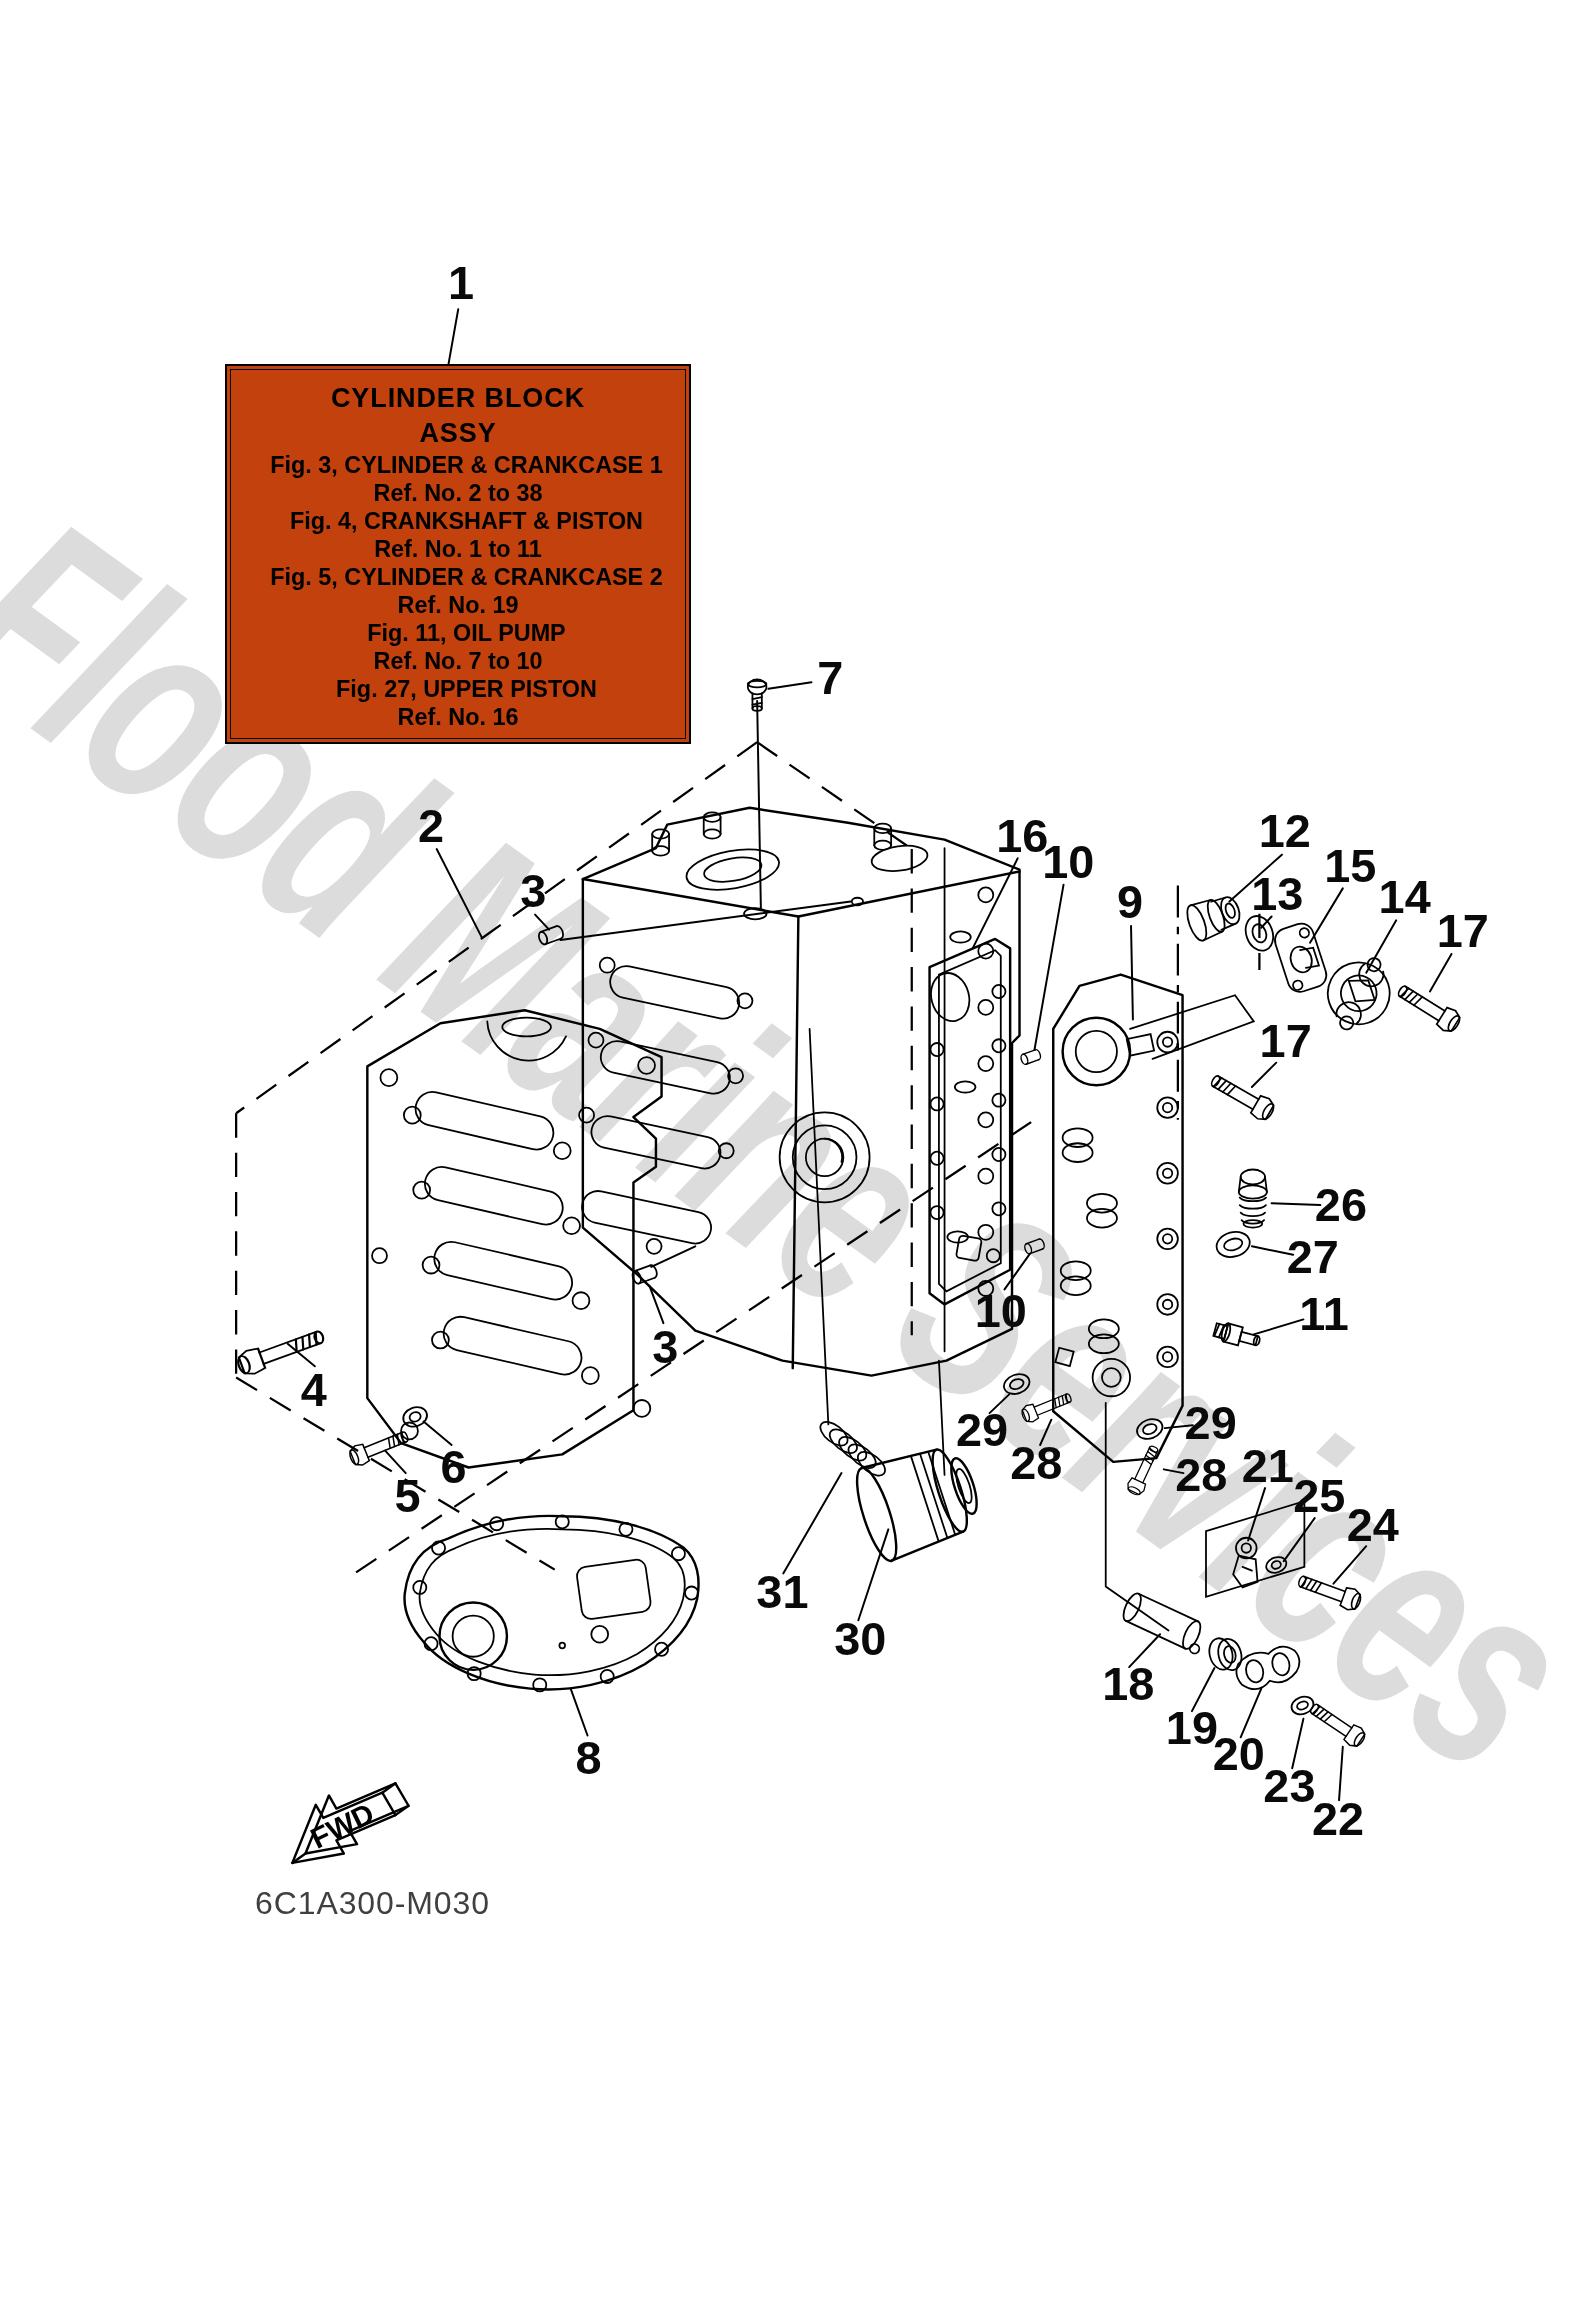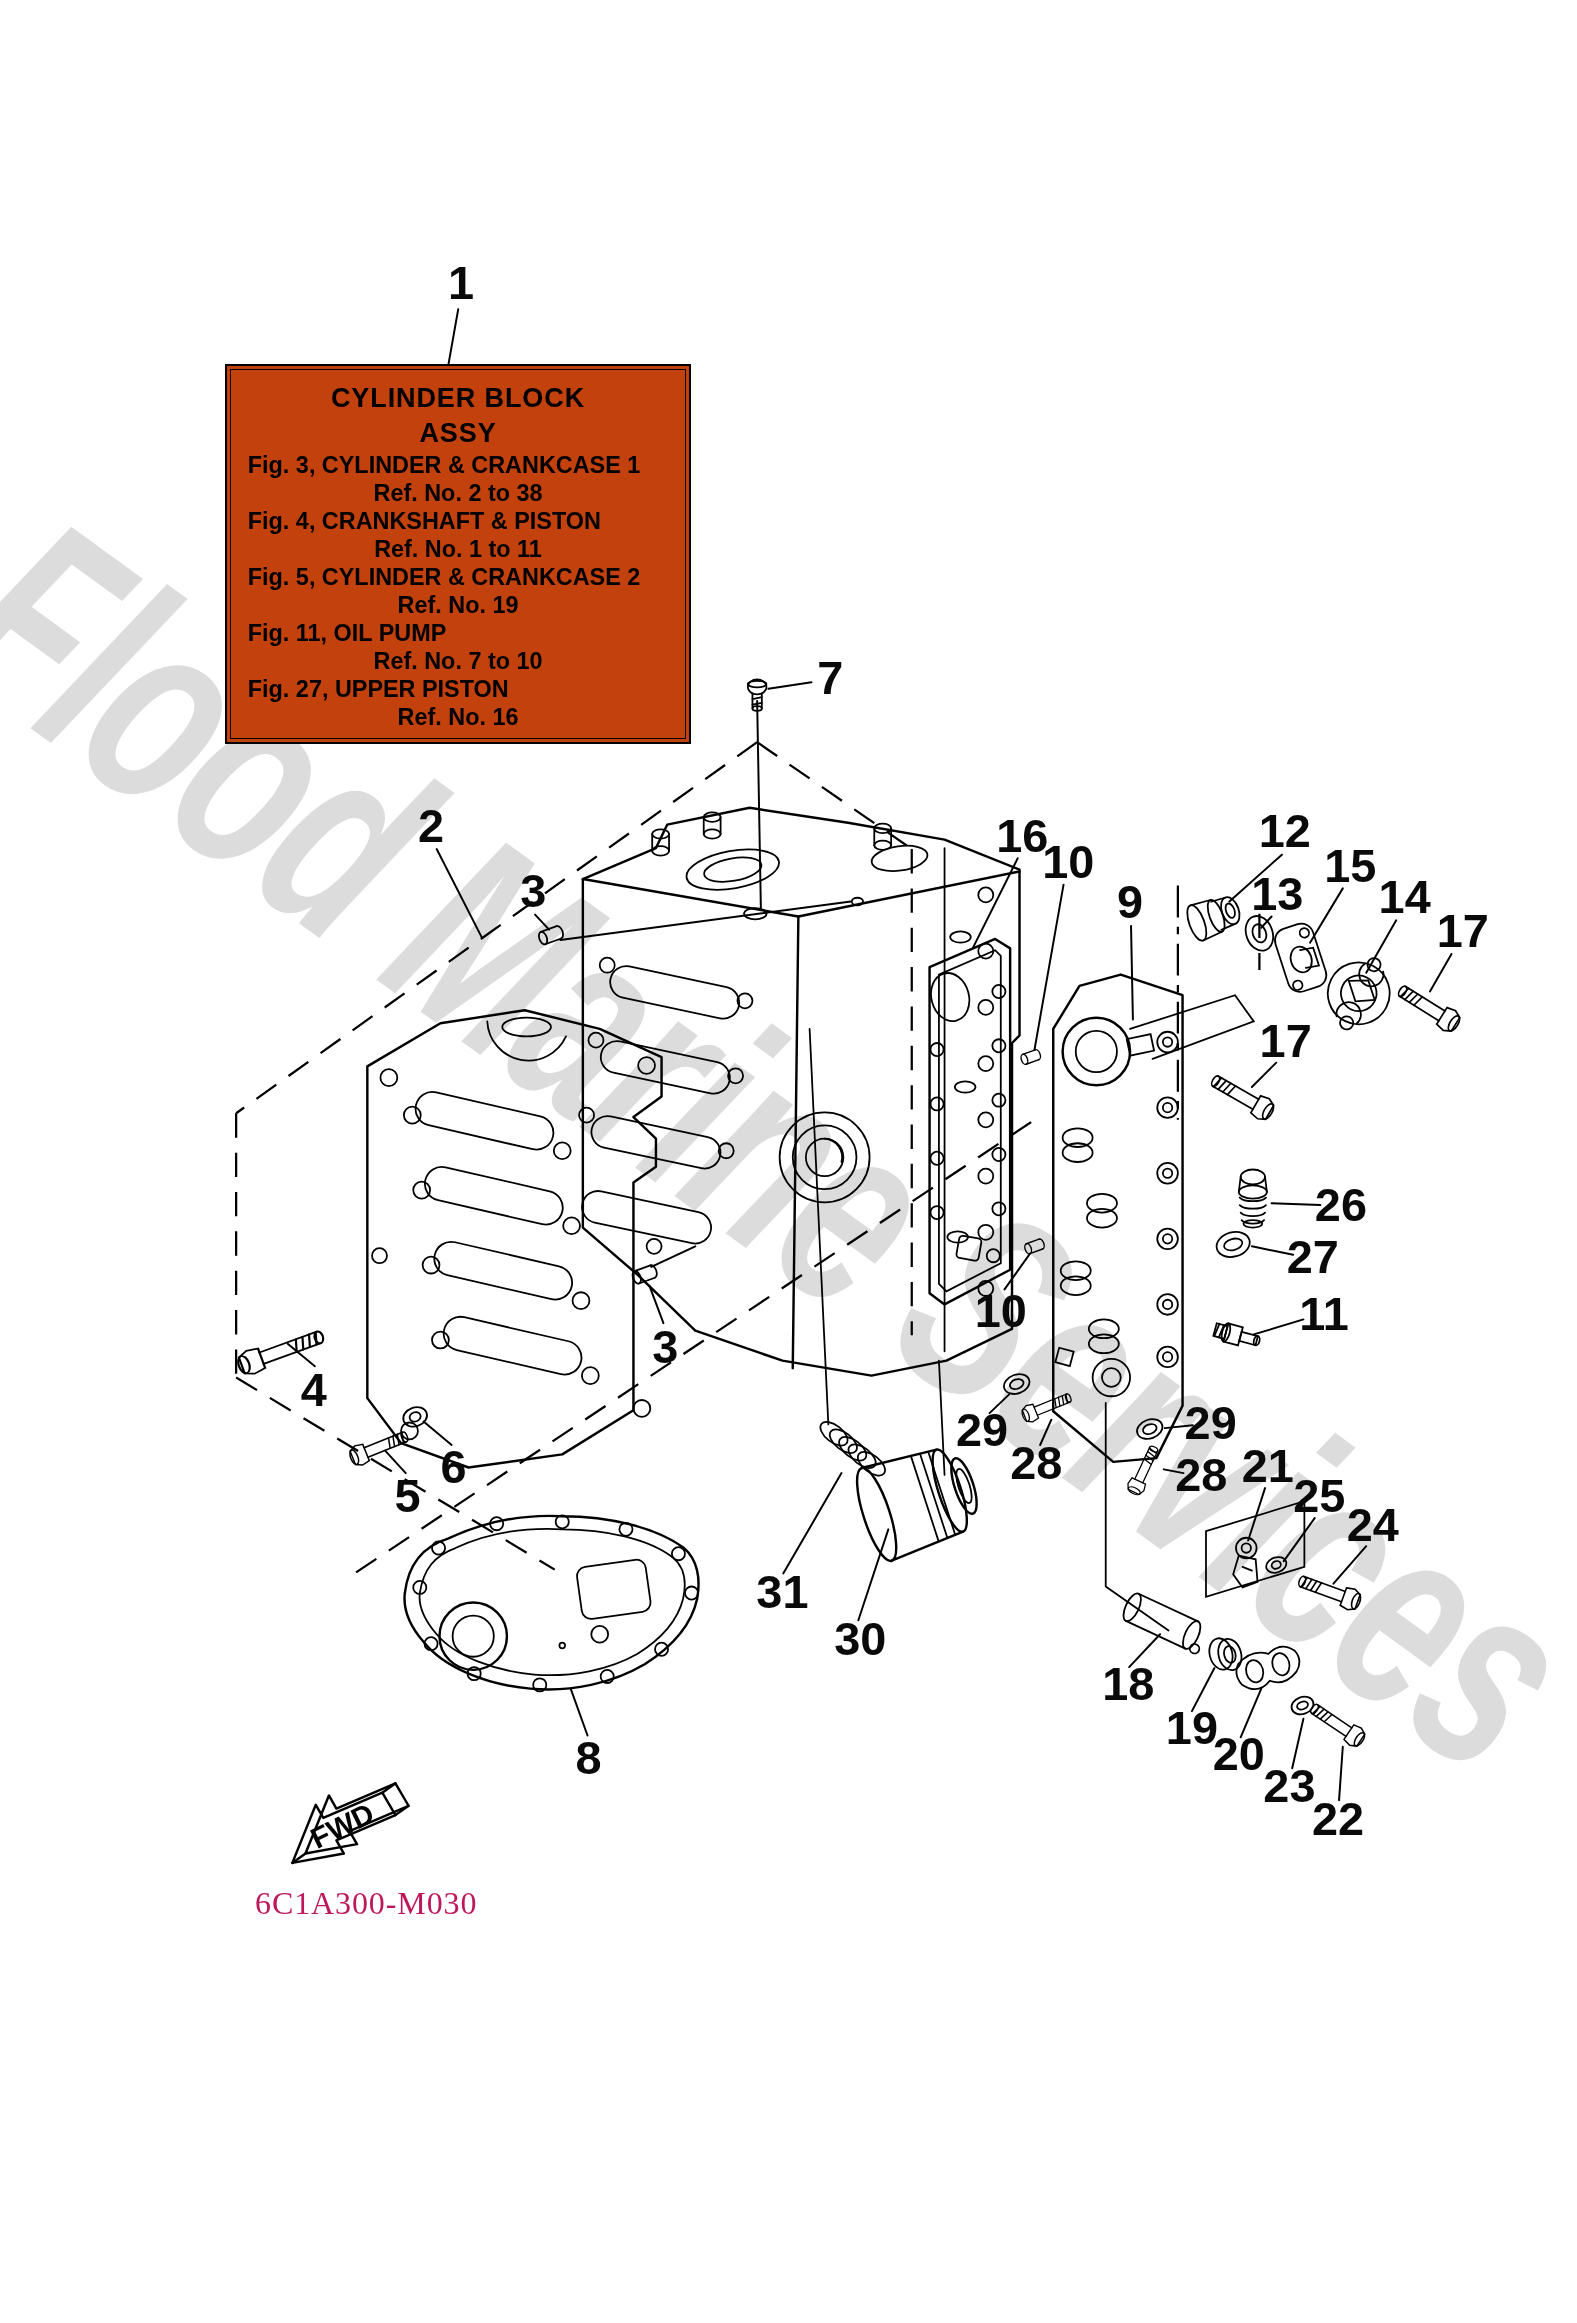--- a/index.html
+++ b/index.html
@@ -10,24 +10,24 @@
   svg .thin{fill:none;stroke:#000;stroke-width:1.9;stroke-linecap:round;}
   svg .lead{fill:none;stroke:#000;stroke-width:2.1;stroke-linecap:round;}
   svg .dash{fill:none;stroke:#000;stroke-width:2.4;stroke-dasharray:26 16;}
   svg .dashdot{fill:none;stroke:#000;stroke-width:2.4;stroke-dasharray:34 10 8 10;}
   svg .callout{font-family:"Liberation Sans", sans-serif;font-weight:bold;font-size:50px;fill:#0a0a0a;}
   .info-box{position:absolute;left:225px;top:364px;width:466px;height:380px;
             border:2.8px solid #000;background:#c2410c;box-sizing:border-box;padding:2.8px;}
   .info-box-inner{border:1.9px solid #000;width:100%;height:100%;box-sizing:border-box;
             padding-top:11.2px;color:#000;}
   .ib-title{text-align:center;font-weight:bold;font-size:27px;line-height:35px;letter-spacing:0.9px;}
-  .ib-fig{font-weight:bold;font-size:23.4px;line-height:28px;padding-left:17px;white-space:nowrap;}
+  .ib-fig{font-weight:bold;font-size:23.4px;line-height:28px;padding-left:17px;white-space:nowrap;text-align:center;}
   .ib-ref{font-weight:bold;font-size:23.4px;line-height:28px;text-align:center;}
-  .code-text{position:absolute;left:255px;top:1885px;font-size:32px;letter-spacing:0.9px;color:#be185d;
-             font-family:Liberation Serif, serif;}
+  .code-text{position:absolute;left:255px;top:1885px;font-size:32px;letter-spacing:0.9px;color:#404040;
+             font-family:Liberation Sans, sans-serif;}
 </style>
 </head>
 <body>
 
 <div class="page">
 
 <svg width="1578" height="2324" viewBox="0 0 1684 2480">
 
   <defs>
 

